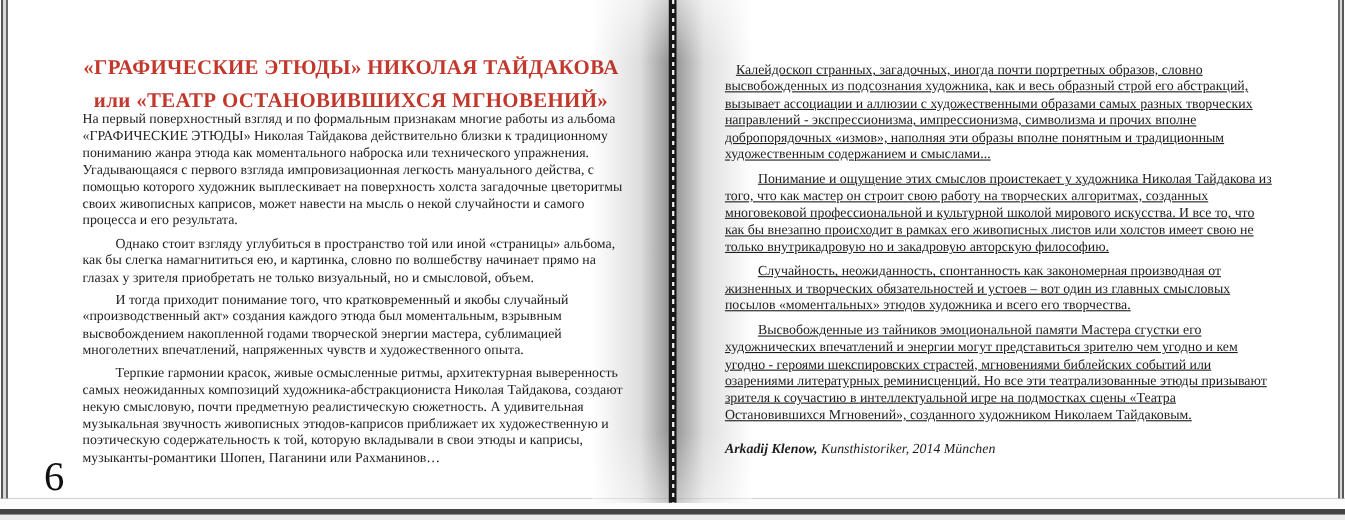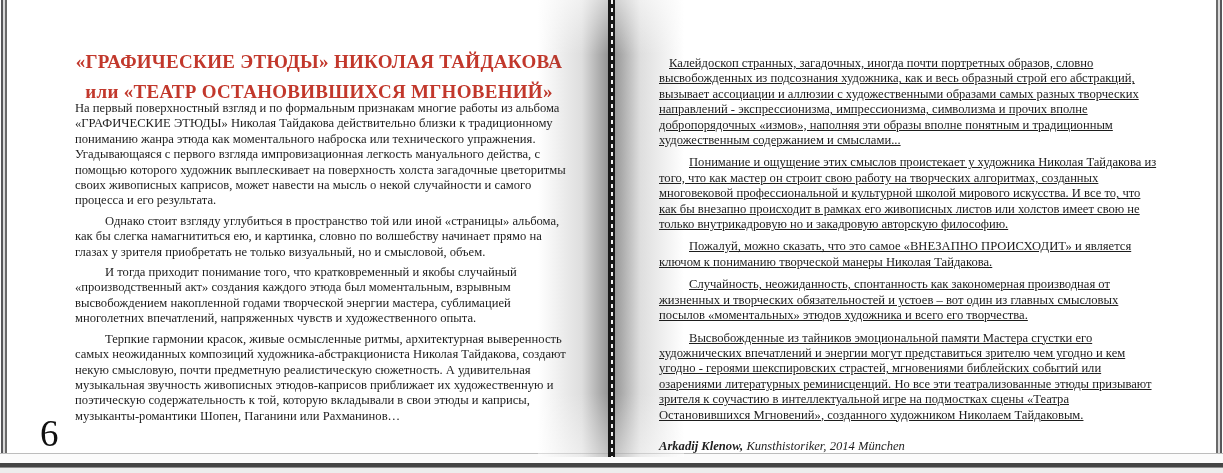--- a/index.html
+++ b/index.html
@@ -141,21 +141,20 @@
 
   <div class="spine-shadow"></div>
   <div class="spine-band">
     <div class="spine-stitch"></div>
   </div>
 
   <div>
     <div class="right-body">
       <p class="small-indent">Калейдоскоп странных, загадочных, иногда почти портретных образов, словно высвобожденных из подсознания художника, как и весь образный строй его абстракций, вызывает ассоциации и аллюзии с художественными образами самых разных творческих направлений - экспрессионизма, импрессионизма, символизма и прочих вполне добропорядочных «измов», наполняя эти образы вполне понятным и традиционным художественным содержанием и смыслами...</p>
       <p>Понимание и ощущение этих смыслов проистекает у художника Николая Тайдакова из того, что как мастер он строит свою работу на творческих алгоритмах, созданных многовековой профессиональной и культурной школой мирового искусства. И все то, что как бы внезапно происходит в рамках его живописных листов или холстов имеет свою не только внутрикадровую но и закадровую авторскую философию.</p>
-      <p>Пожалуй, можно сказать, что это самое «ВНЕЗАПНО ПРОИСХОДИТ» и является ключом к пониманию творческой манеры Николая Тайдакова.</p>
       <p>Случайность, неожиданность, спонтанность как закономерная производная от жизненных и творческих обязательностей и устоев – вот один из главных смысловых посылов «моментальных» этюдов художника и всего его творчества.</p>
       <p>Высвобожденные из тайников эмоциональной памяти Мастера сгустки его художнических впечатлений и энергии могут представиться зрителю чем угодно и кем угодно - героями шекспировских страстей, мгновениями библейских событий или озарениями литературных реминисценций. Но все эти театрализованные этюды призывают зрителя к соучастию в интеллектуальной игре на подмостках сцены «Театра Остановившихся Мгновений», созданного художником Николаем Тайдаковым.</p>
       <div class="signature">
         <span class="sig-name">Arkadij Klenow,</span>
         <span class="sig-rest"> Kunsthistoriker, 2014 München</span>
       </div>
     </div>
   </div>
 
 </div>

